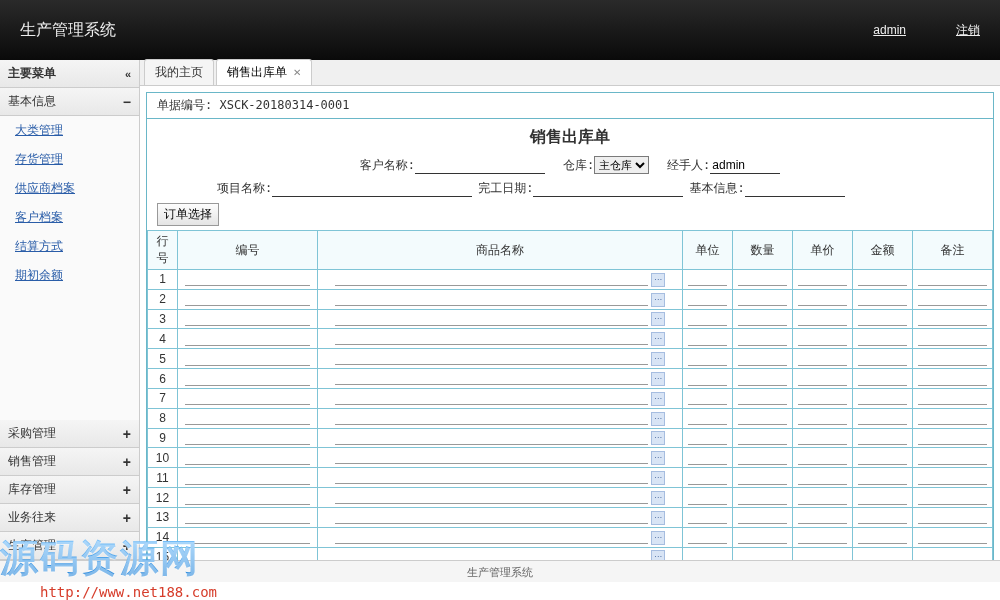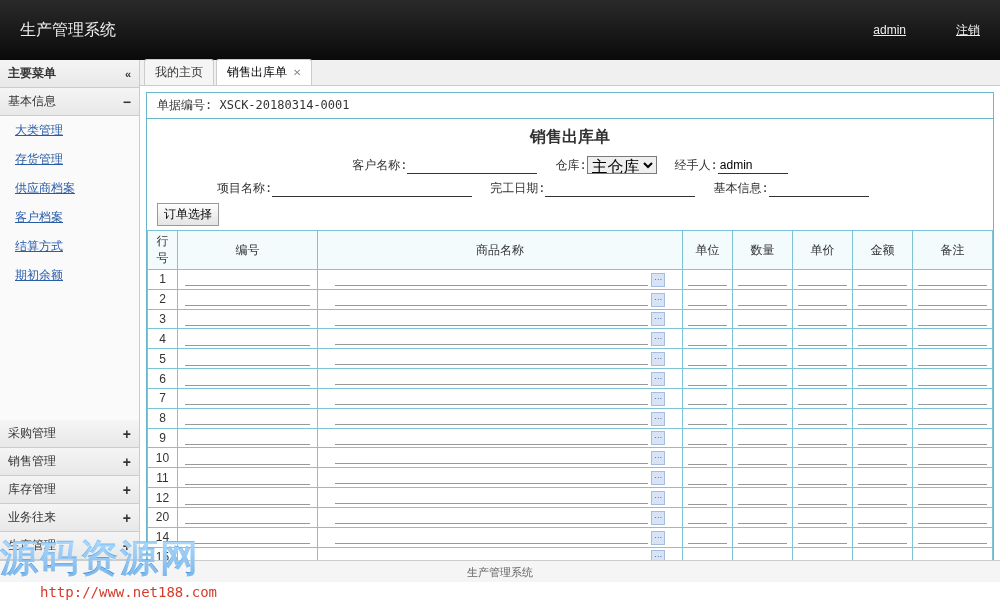--- a/index.html
+++ b/index.html
@@ -25,21 +25,21 @@
 .tab .close { font-size: 10px; color: #888; cursor: pointer; }
 .content { flex: 1; padding: 6px; overflow: auto; }
 .doc { border: 1px solid #6ab7c8; }
 .doc-head { text-align: left; padding: 4px 10px; border-bottom: 1px solid #6ab7c8; font-family: monospace; }
 .doc-body { padding: 8px 10px 4px; }
 .doc-title { text-align: center; font-size: 16px; font-weight: bold; margin-bottom: 8px; font-family: SimHei, serif; }
 .form-row { display: flex; gap: 8px; margin-bottom: 6px; font-family: SimSun, monospace; }
 .form-field { display: flex; align-items: flex-end; }
 .form-field label { white-space: nowrap; }
 .uline { border: none; border-bottom: 1px solid #333; background: transparent; font-size: 12px; padding: 1px 2px; }
-.sel { border: 1px solid #7a7a7a; font-size: 16px; height: 18px; }
+.sel { border: 1px solid #7a7a7a; font-size: 11px; height: 18px; }
 .btn { background: linear-gradient(#fdfdfd,#e4e4e4); border: 1px solid #999; padding: 2px 6px; font-size: 12px; cursor: pointer; }
 .grid { width: 100%; border-collapse: collapse; }
 .grid th, .grid td { border: 1px solid #7fc4d6; padding: 2px 4px; text-align: center; height: 19px; }
 .grid th { background: #f3fbfd; font-weight: normal; }
 .grid td .cell-in { width: 96%; border: none; border-bottom: 1px solid #999; background: transparent; font-size: 11px; }
 .grid td .cell-btn { width: 14px; height: 14px; border: 1px solid #a6bde0; background: #d8e4f5; display: inline-block; vertical-align: middle; cursor: pointer; font-size: 8px; line-height: 12px; color: #4a6aa0; }
 .footerbar { height: 22px; border-top: 1px solid #ccc; background: #f5f5f5; text-align: center; line-height: 22px; color: #666; font-size: 11px; }
 .watermark { position: absolute; left: 0; bottom: 0; pointer-events: none; }
 .wm-main { font-size: 38px; font-weight: bold; letter-spacing: 2px; background: linear-gradient(#84c9ff, #1a7dd4); -webkit-background-clip: text; background-clip: text; color: transparent; text-shadow: 0 1px 0 rgba(255,255,255,.4); font-family: SimHei, sans-serif; }
 .wm-url { color: #d63c2a; font-size: 14px; margin-left: 40px; font-family: monospace; }
@@ -126,21 +126,21 @@
               <select class="sel">
                 <option>主仓库</option>
               </select>
             </div>
             <div class="form-field">
               <label>经手人:</label>
               <input class="uline" style="width: 70px;" value="admin">
             </div>
           </div>
 
-          <div class="form-row" style="gap:18px;padding-left:60px">
+          <div class="form-row" style="gap:6px;padding-left:60px">
             <div class="form-field">
               <label>项目名称:</label>
               <input class="uline" style="width: 200px;" value="">
             </div>
             <div class="form-field">
               <label>完工日期:</label>
               <input class="uline" style="width: 150px;" value="">
             </div>
             <div class="form-field">
               <label>基本信息:</label>
@@ -281,21 +281,21 @@
                 <td>12</td>
                 <td><input class="cell-in" style=""></td>
                 <td><input class="cell-in" style="width: 88%;"> <span class="cell-btn">⋯</span></td>
                 <td><input class="cell-in" style=""></td>
                 <td><input class="cell-in" style=""></td>
                 <td><input class="cell-in" style=""></td>
                 <td><input class="cell-in" style=""></td>
                 <td><input class="cell-in" style=""></td>
               </tr>
               <tr>
-                <td>20</td>
+                <td>13</td>
                 <td><input class="cell-in" style=""></td>
                 <td><input class="cell-in" style="width: 88%;"> <span class="cell-btn">⋯</span></td>
                 <td><input class="cell-in" style=""></td>
                 <td><input class="cell-in" style=""></td>
                 <td><input class="cell-in" style=""></td>
                 <td><input class="cell-in" style=""></td>
                 <td><input class="cell-in" style=""></td>
               </tr>
               <tr>
                 <td>14</td>

